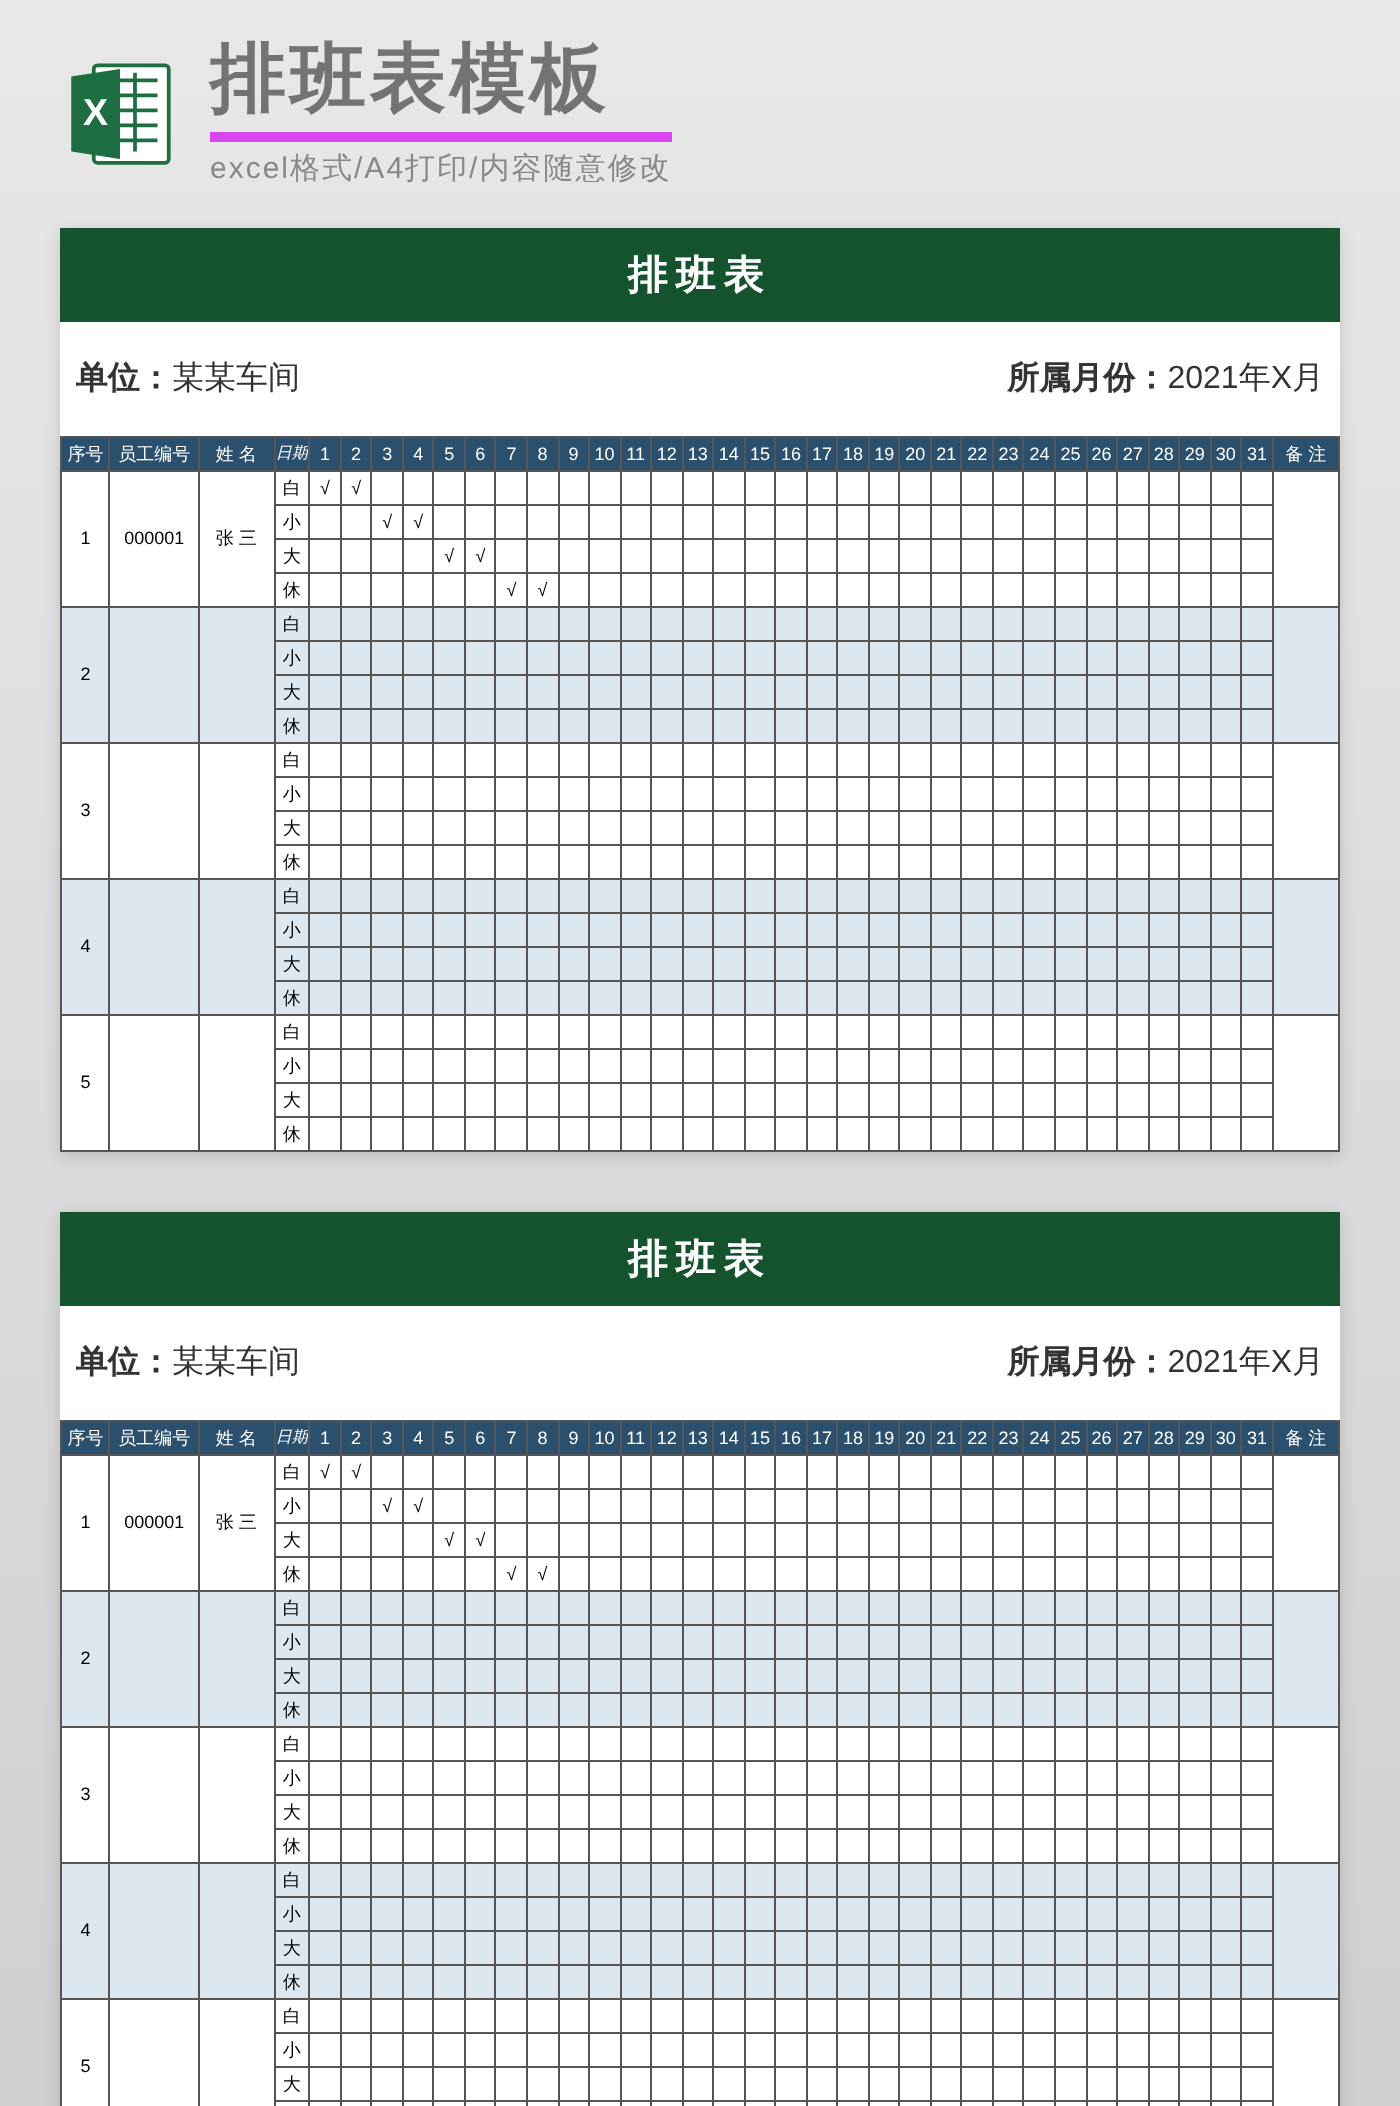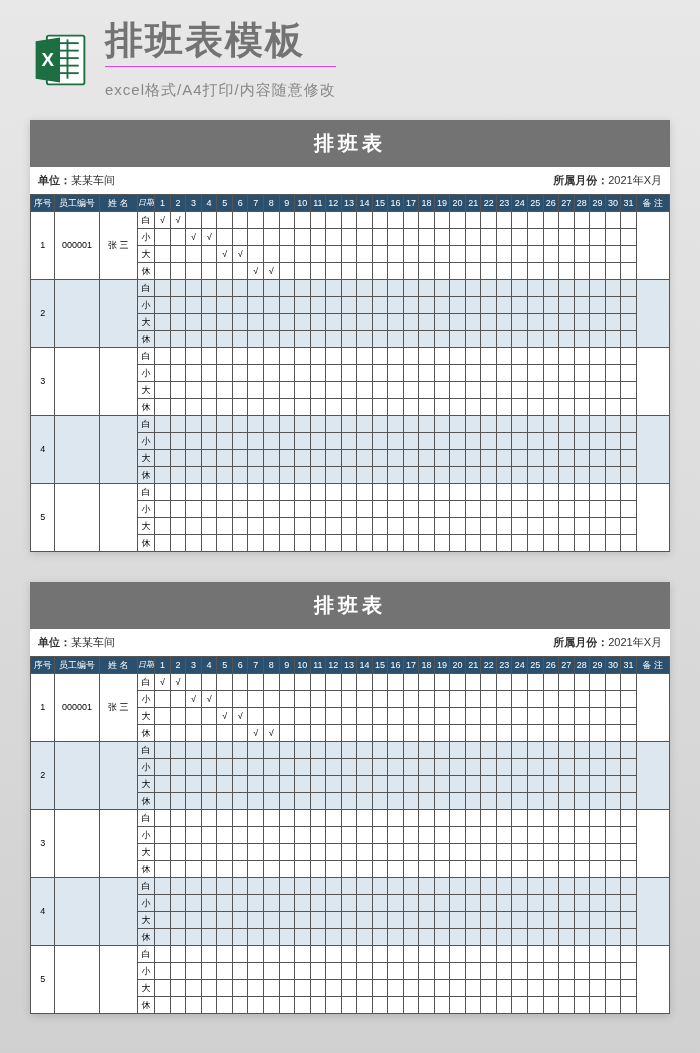--- a/index.html
+++ b/index.html
@@ -28,50 +28,50 @@
   .main-title {
     font-size: 38px;
     font-weight: bold;
     color: #737373;
     letter-spacing: 2px;
     line-height: 1.1;
   }
   .subtitle {
     font-size: 15px;
     color: #888;
-    border-top: 1px solid #d946ef;
-    padding-top: 14px;
+    border-top: 5px solid #d946ef;
+    padding-top: 4px;
     margin-top: 4px;
     letter-spacing: 1px;
   }
   .sheets {
     display: flex;
     flex-direction: column;
     gap: 30px;
     padding: 10px 30px 30px 30px;
   }
   .sheet {
     background: #fff;
     box-shadow: 0 2px 8px rgba(0,0,0,0.15);
     width: 640px;
   }
   .sheet-title {
-    background: #737373;
+    background: #14532d;
     color: #fff;
     text-align: center;
     font-size: 20px;
     font-weight: bold;
     padding: 10px 0;
     letter-spacing: 4px;
   }
   .meta-row {
     display: flex;
     justify-content: space-between;
-    padding: 6px 8px;
-    font-size: 11px;
+    padding: 18px 8px;
+    font-size: 16px;
     color: #333;
   }
   .meta-row b { font-weight: bold; }
   table {
     border-collapse: collapse;
     width: 100%;
     table-layout: fixed;
   }
   th, td {
     border: 1px solid #555;

